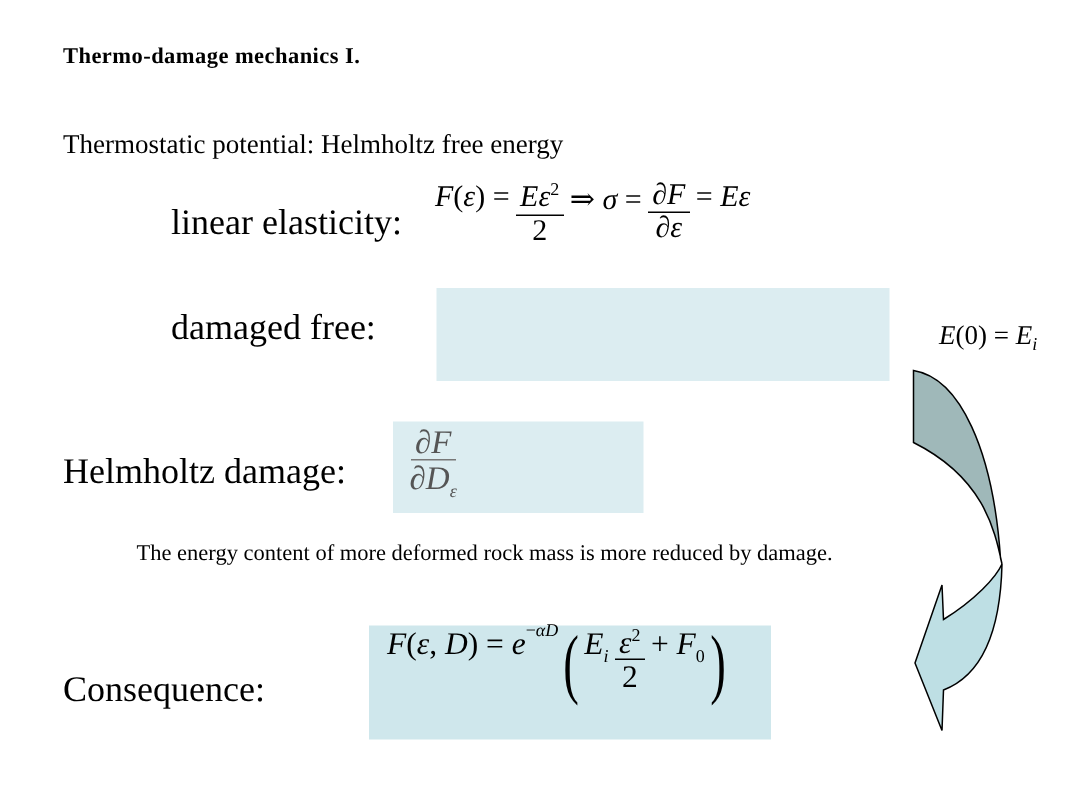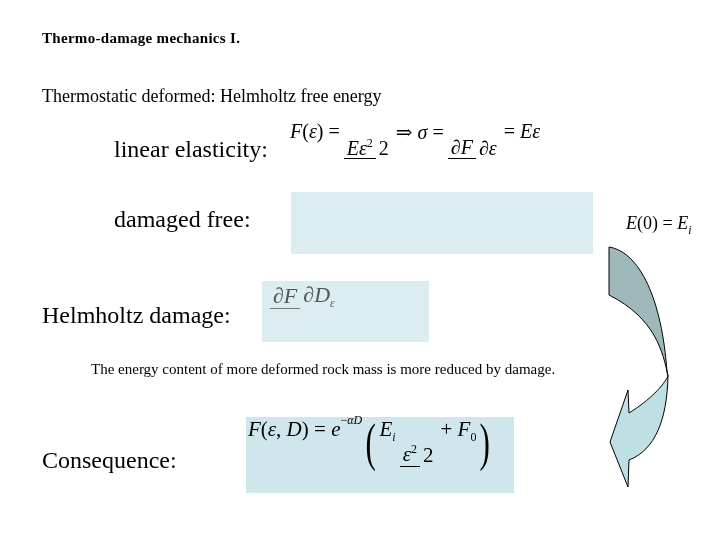--- a/index.html
+++ b/index.html
@@ -4,33 +4,33 @@
 <style>
   html, body { margin:0; padding:0; }
   body { width:720px; height:540px; background:#ffffff; position:relative; overflow:hidden;
          font-family:"Liberation Serif", "DejaVu Serif", serif; color:#000; }
   .abs { position:absolute; white-space:nowrap; }
   .title { left:42px; top:30px; font-size:15px; font-weight:bold; letter-spacing:0.3px; }
   .sub { left:42px; top:86px; font-size:18px; }
   .lbl { font-size:24px; }
   .box { position:absolute; }
   .eq { font-family:"Liberation Serif", "DejaVu Serif", serif; font-size:20px; display:flex; }
-  .frac { display:inline-flex; flex-direction:row; align-items:center; margin:0 4px; line-height:1.05; }
+  .frac { display:inline-flex; flex-direction:column; align-items:center; margin:0 4px; line-height:1.05; }
   .frac .num { border-bottom:1.5px solid #000; padding:0 3px; }
   .frac .den { padding:0 3px; }
   i { font-style:italic; }
   sup { font-size:12px; }
   sub { font-size:12px; }
   .paren { font-size:52px; font-weight:100; transform:scaleX(0.6); display:inline-block; line-height:1; }
 </style>
 </head>
 <body>
 
 <div class="abs title">Thermo-damage mechanics I.</div>
-<div class="abs sub">Thermostatic deformed: Helmholtz free energy</div>
+<div class="abs sub">Thermostatic potential: Helmholtz free energy</div>
 
 <div class="abs lbl" style="left:114px; top:136px;">linear elasticity:</div>
 
 <div class="box eq" style="left:290px; top:120px; height:56px;">
   <span><i>F</i>(<i>ε</i>) =</span>
   <span class="frac">
       <span class="num"><i>Eε</i><sup>2</sup></span>
       <span class="den">2</span>
     </span>
   <span>⇒ <i>σ</i> =</span>
@@ -54,21 +54,21 @@
     <span class="frac" style="font-style:italic;">
         <span class="num" style="border-color:#777;">∂F</span>
         <span class="den">∂D<sub>ε</sub></span>
       </span>
   </div>
 </div>
 
 <div class="abs" style="left:91px; top:361px; font-size:15px;">The energy content of more deformed rock mass is more reduced by damage.</div>
 
 <div class="abs lbl" style="left:42px; top:447px;">Consequence:</div>
-<div class="box eq" style="left:246px; top:417px; width:268px; height:76px; background:#cfe7ec; font-size:21px; padding-left:2px; box-sizing:border-box;">
+<div class="box eq" style="left:246px; top:417px; width:268px; height:76px; background:#cfe7ec; font-size:21px; padding-left:12px; box-sizing:border-box;">
   <span><i>F</i>(<i>ε</i>, <i>D</i>) = <i>e</i><sup style="position:relative; top:-4px;">−<i>αD</i></sup></span>
   <span class="paren">(</span>
   <span><i>E</i><sub><i>i</i></sub></span>
   <span class="frac">
       <span class="num"><i>ε</i><sup>2</sup></span>
       <span class="den">2</span>
     </span>
   <span>+ <i>F</i><sub>0</sub></span>
   <span class="paren">)</span>
 </div>

